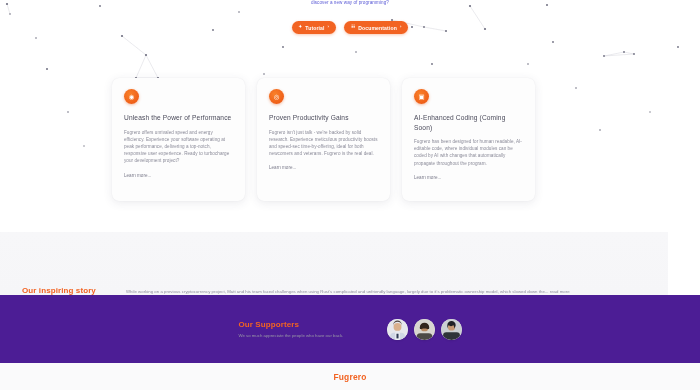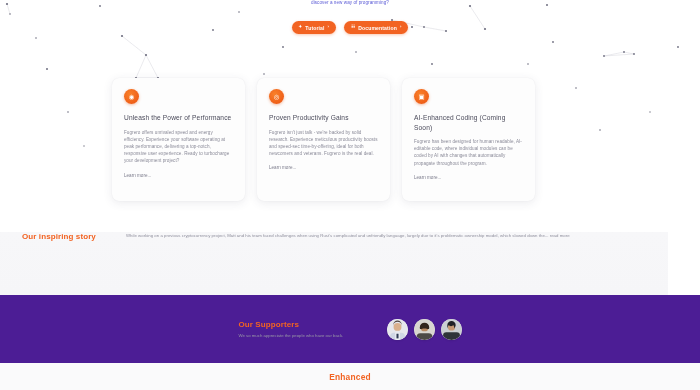--- a/index.html
+++ b/index.html
@@ -130,21 +130,21 @@
   }
 
   
   .story {
     position: absolute;
     left: 0; top: 232px;
     width: 668px;
     height: 63px;
     background: linear-gradient(180deg,#f7f7f9 0%, #f6f6f8 100%);
     display: flex;
-    align-items: flex-start;
+    align-items: flex-end;
   }
   .story-title {
     margin-left: 22px;
     width: 96px;
     flex: none;
     font-size: 8px;
     font-weight: bold;
     color: #f26322;
     letter-spacing: 0.1px;
   }
@@ -349,16 +349,16 @@
           <rect x="4" y="25" width="32" height="17" rx="6" fill="#2e3438"></rect>
           <circle cx="20" cy="15" r="7" fill="#c59a74"></circle>
           <path d="M12 12a8 8 0 0116 0l-2 6-2-6-5 2-5-2-2 6z" fill="#1f2326"></path>
         </svg>
       </div>
 
     </div>
   </div>
 
   <div class="examples">
-    <div class="ex-title">Enhanced</div>
+    <div class="ex-title">Fugrero</div>
   </div>
 
 </div>
 
 </body></html>

